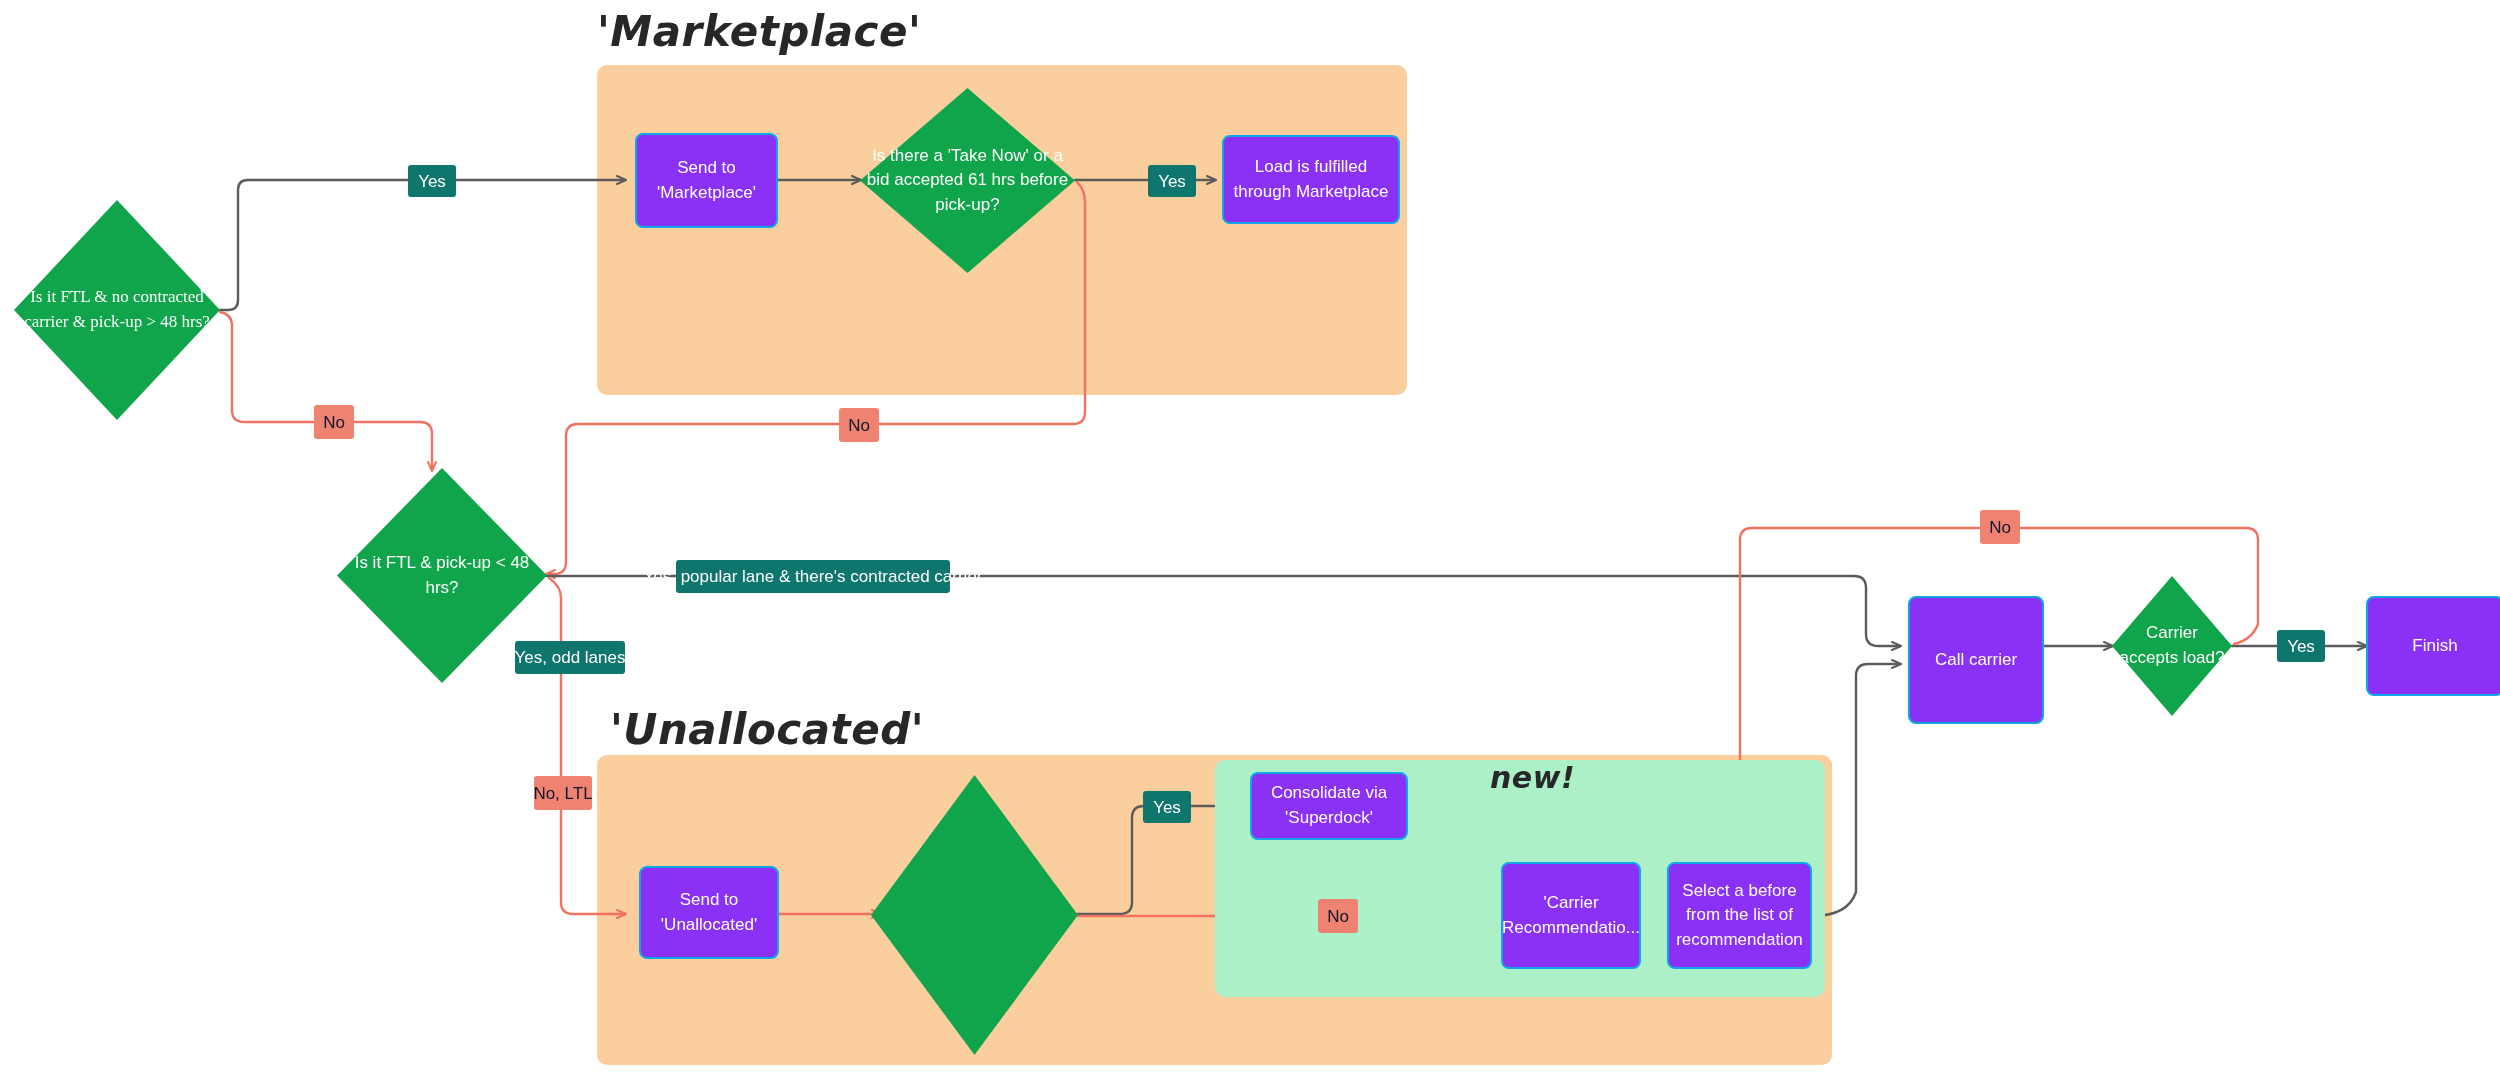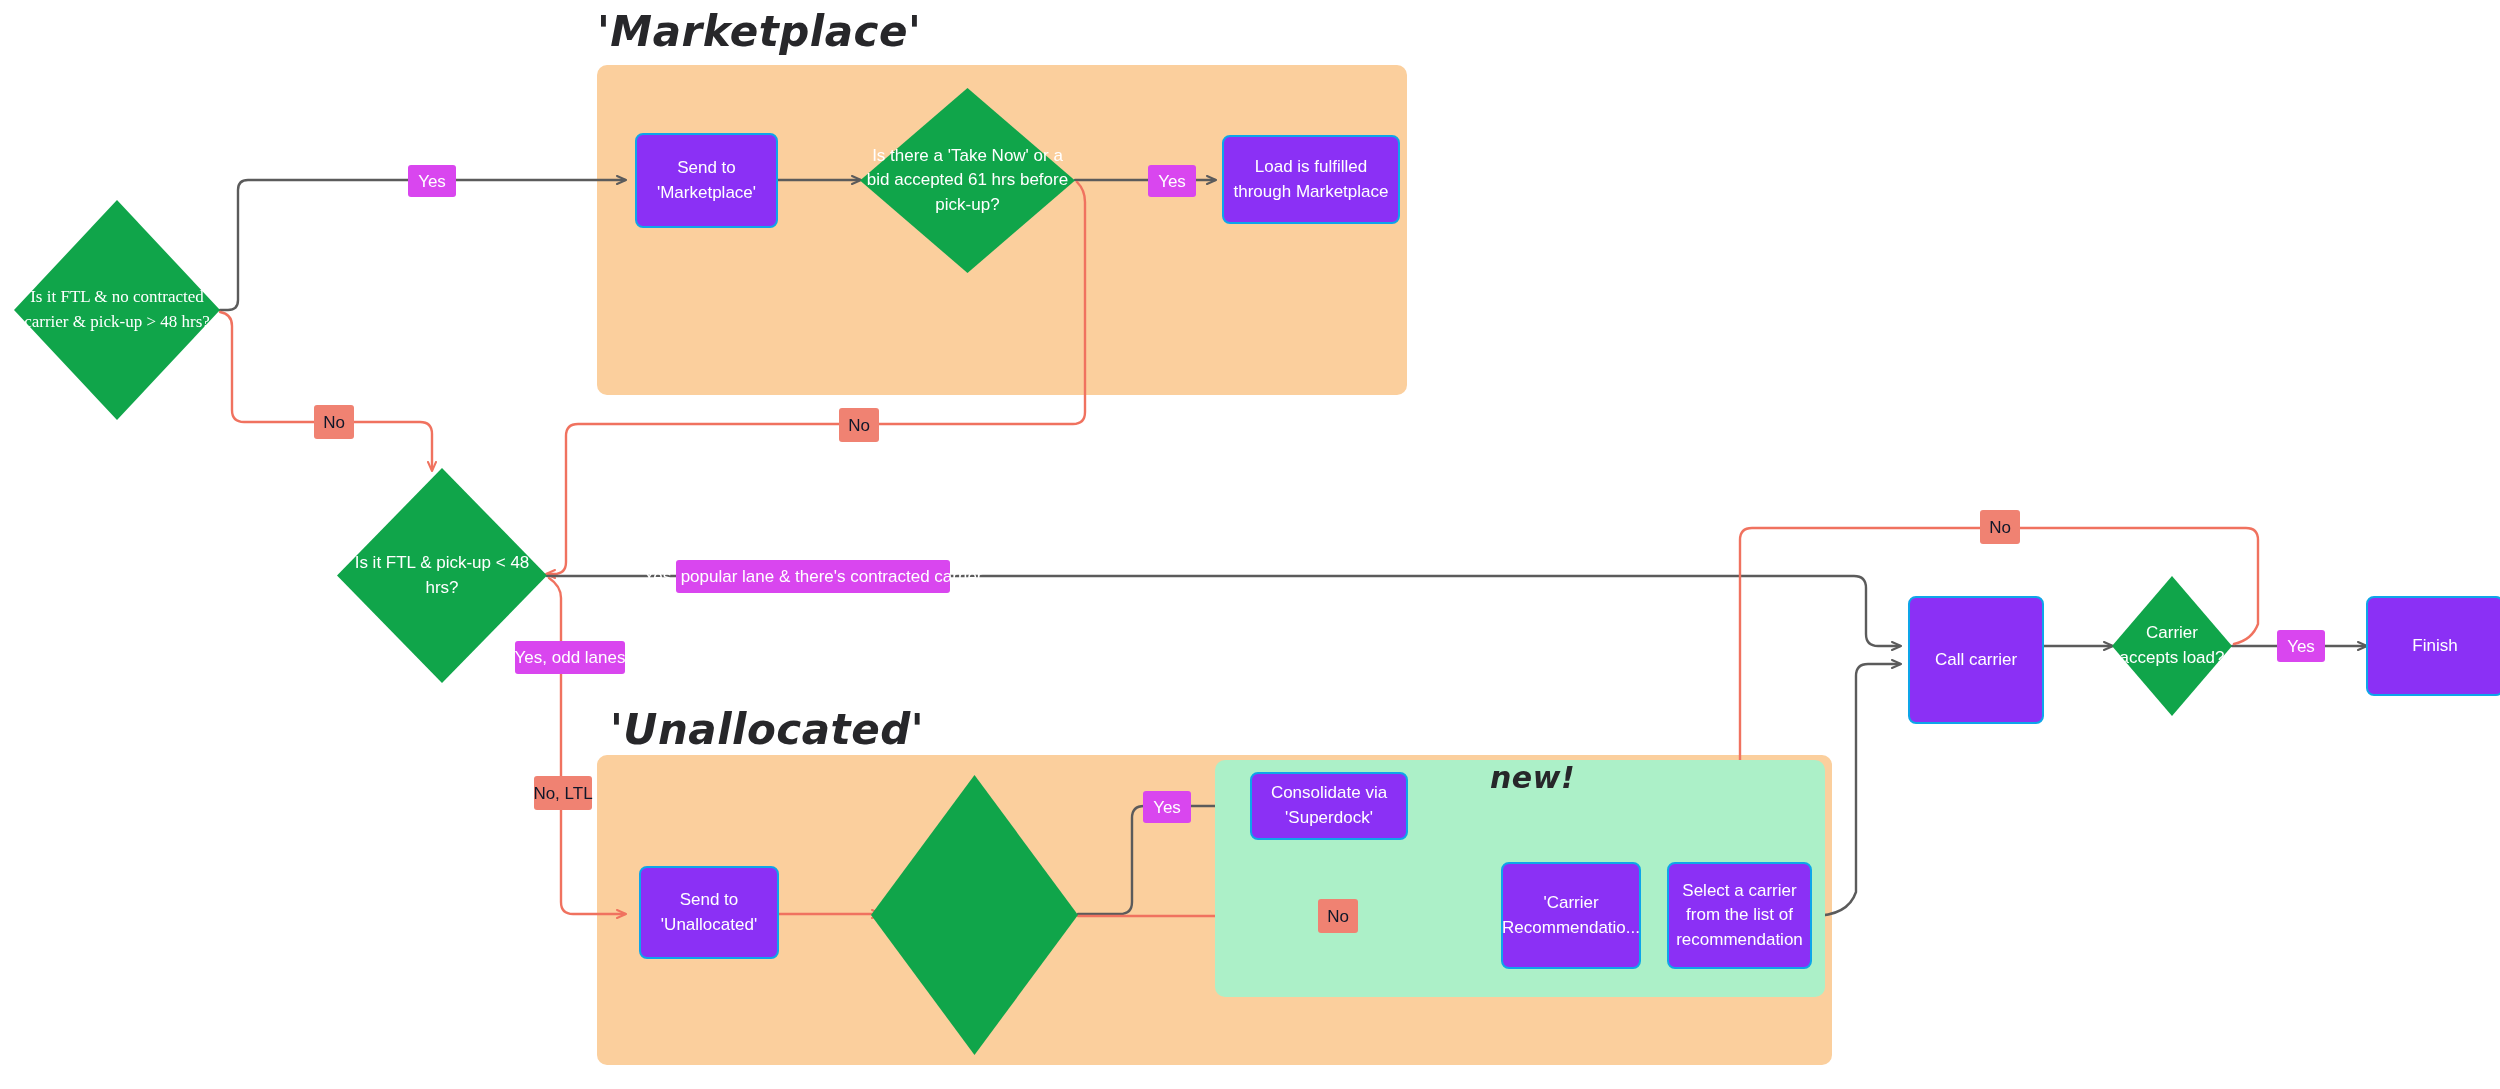--- a/index.html
+++ b/index.html
@@ -97,21 +97,21 @@
     display: flex;
     align-items: center;
     justify-content: center;
     font-size: 17px;
     border-radius: 3px;
     box-sizing: border-box;
     padding: 4px 9px;
     white-space: nowrap;
     line-height: 1;
   }
-  .elabel.yes { background: #d946ef; color: #ffffff; }
+  .elabel.yes { background: #0f766e; color: #ffffff; }
   .elabel.no  { background: #f08272; color: #0f172a; }
 </style>
 </head>
 <body>
 
 <div id="canvas">
 
   <div class="group-box orange" style="left:597px; top:65px; width:810px; height:330px;"></div>
 
   <div class="group-box orange" style="left:597px; top:755px; width:1235px; height:310px;"></div>
@@ -204,21 +204,21 @@
 
   <div class="node process" style="left:1250px; top:772px; width:158px; height:68px;">
     <span class="node-label">Consolidate via 'Superdock'</span>
   </div>
 
   <div class="node process" style="left:1501px; top:862px; width:140px; height:107px;">
     <span class="node-label">'Carrier Recommendatio...</span>
   </div>
 
   <div class="node process" style="left:1667px; top:862px; width:145px; height:107px;">
-    <span class="node-label">Select a carrier from the list of recommendation</span>
+    <span class="node-label">Select a before from the list of recommendation</span>
   </div>
 
   <div class="node process" style="left:1908px; top:596px; width:136px; height:128px;">
     <span class="node-label">Call carrier</span>
   </div>
 
   <div class="node decision" style="left:2112px; top:576px; width:120px; height:140px;">
     <span class="diamond-bg"></span>
     <span class="node-label">Carrier accepts load?</span>
   </div>

